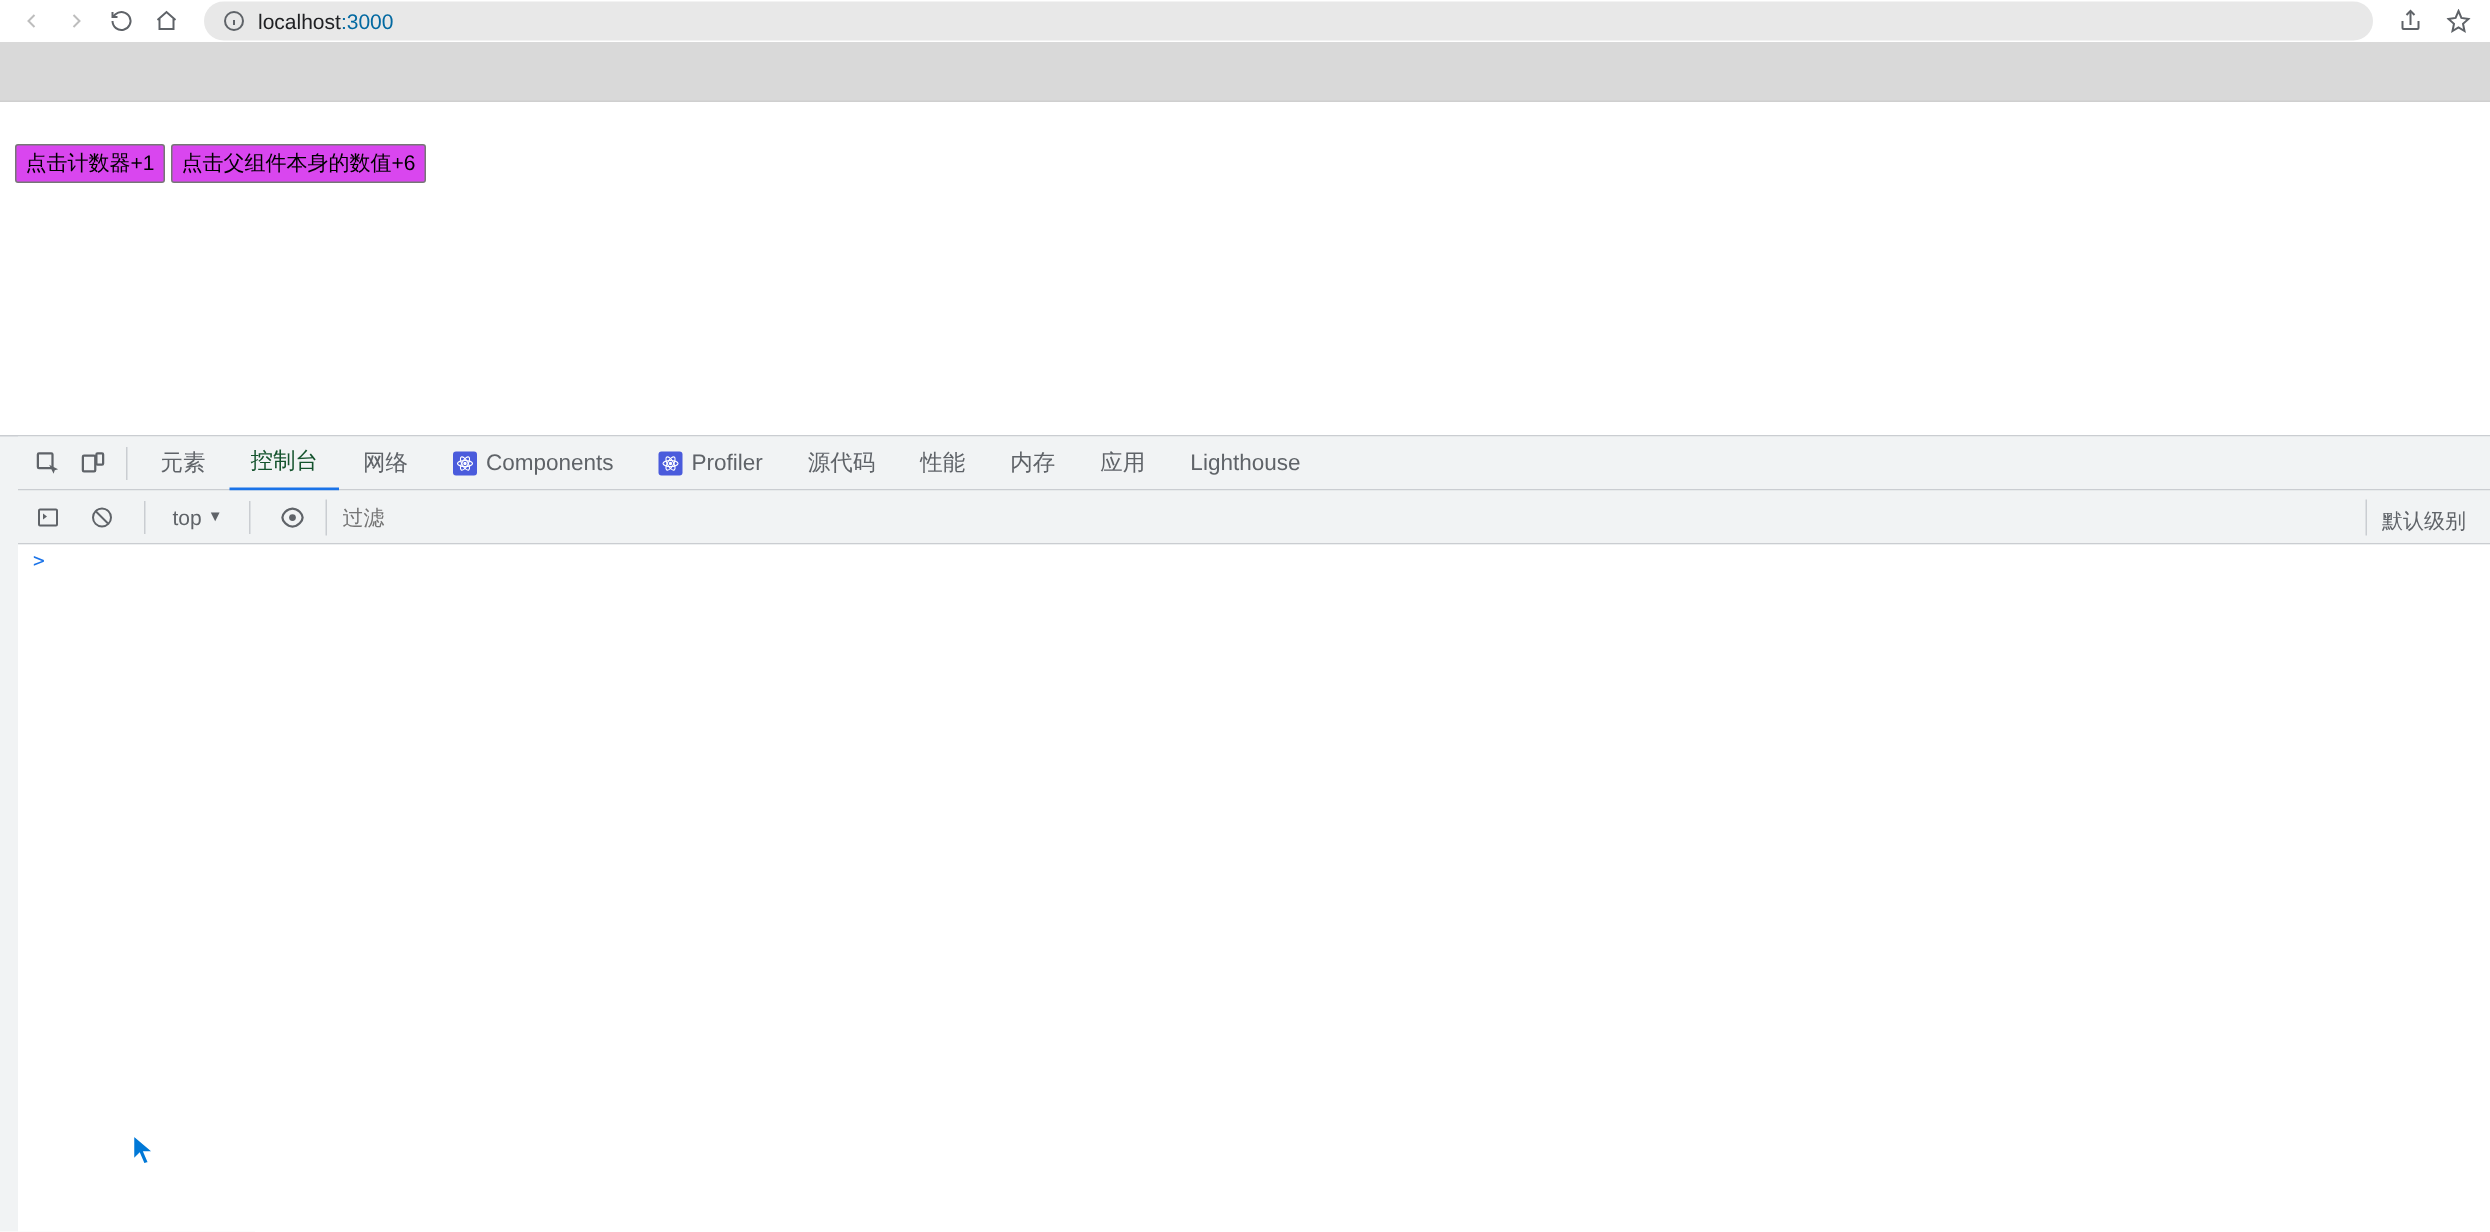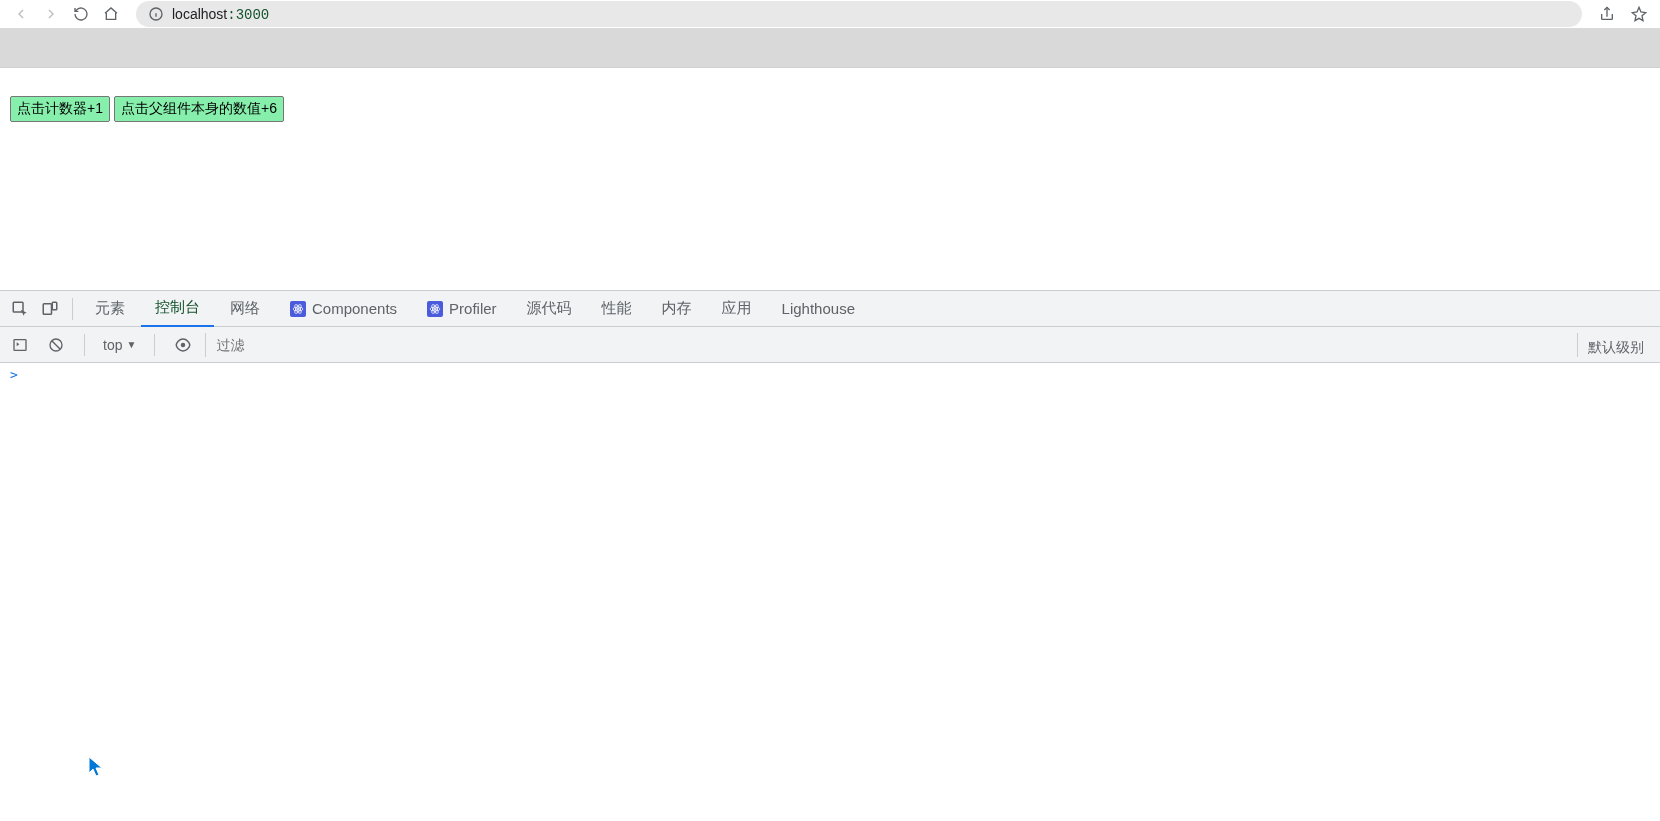--- a/index.html
+++ b/index.html
@@ -6,34 +6,34 @@
     body { font-family: -apple-system, BlinkMacSystemFont, "Segoe UI", Arial, sans-serif; background: #fff; width: 1660px; height: 821px; overflow: hidden; }
 
     
     .browser-toolbar { height: 28px; background: #ffffff; display: flex; align-items: center; padding: 0 10px; gap: 8px; }
     .nav-btn { width: 22px; height: 22px; display: flex; align-items: center; justify-content: center; color: #5f6368; cursor: pointer; }
     .nav-btn.disabled { color: #bdbdbd; }
     .nav-btn svg { width: 16px; height: 16px; }
     .addr-bar { flex: 1; height: 26px; background: #e8e8e8; border-radius: 14px; display: flex; align-items: center; padding: 0 12px; gap: 8px; margin: 0 6px; color: #202124; font-size: 14px; }
     .addr-info-icon { width: 16px; height: 16px; display:flex; align-items:center; justify-content:center; color:#5f6368; }
     .addr-host { color: #202124; }
-    .addr-port { color: #14532d; font-family: Liberation Mono, monospace; }
+    .addr-port { color: #0369a1; }
     .toolbar-right { display:flex; align-items:center; gap:10px; color:#5f6368; }
 
     
     .browser-bg-strip { height: 40px; background: #d9d9d9; border-bottom: 1px solid #cfcfcf; }
 
     
     .page { padding: 10px; background: #fff; }
     .page h2 { font-size: 30px; font-weight: 700; margin: 18px 0 10px 0; color: #000; letter-spacing: 0.5px; }
     .btn-row { margin-top: 18px; display:flex; gap:4px; }
-    .app-btn { border: 1px solid #767676; background: #86efac; color: #000; font-size: 14px; padding: 3px 6px; border-radius: 2px; cursor:pointer; font-family: inherit; }
-
-    
-    .devtools { position: absolute; left:0; right:0; top: 290px; bottom:0; background:#f1f3f4; border-top:1px solid #cacdd1; display:flex; flex-direction:column; }
+    .app-btn { border: 1px solid #767676; background: #d946ef; color: #000; font-size: 14px; padding: 3px 6px; border-radius: 2px; cursor:pointer; font-family: inherit; }
+
+    
+    .devtools { position: absolute; left:0; right:0; top: 290px; bottom:0; background:#f1f3f4; border-top:1px solid #cacdd1; display:flex; flex-direction:column;padding-left:12px; }
     .dt-tabs { height: 36px; display:flex; align-items:center; padding:0 6px; background:#f1f3f4; gap:2px; border-bottom:1px solid #cacdd1; font-size:15px; color:#5f6368; }
     .dt-icon-btn { width:28px; height:28px; display:flex; align-items:center; justify-content:center; color:#5f6368; border-radius:3px; }
     .dt-sep { width:1px; height:22px; background:#cacdd1; margin:0 6px; }
     .dt-tab { padding:0 14px; height:36px; display:flex; align-items:center; gap:6px; cursor:pointer; color:#5f6368; }
     .dt-tab.active { color:#14532d; border-bottom:2px solid #1a73e8; }
     .react-icon { width:16px; height:16px; background:#4a5bdc; display:inline-flex; align-items:center; justify-content:center; border-radius:2px; }
     .react-icon svg { width:12px; height:12px; }
 
     .dt-subbar { height:36px; display:flex; align-items:center; padding:0 6px; background:#f1f3f4; border-bottom:1px solid #cacdd1; gap:8px; font-size:14px; color:#5f6368; }
     .dt-dropdown { display:flex; align-items:center; gap:4px; padding:0 4px; cursor:pointer; }

